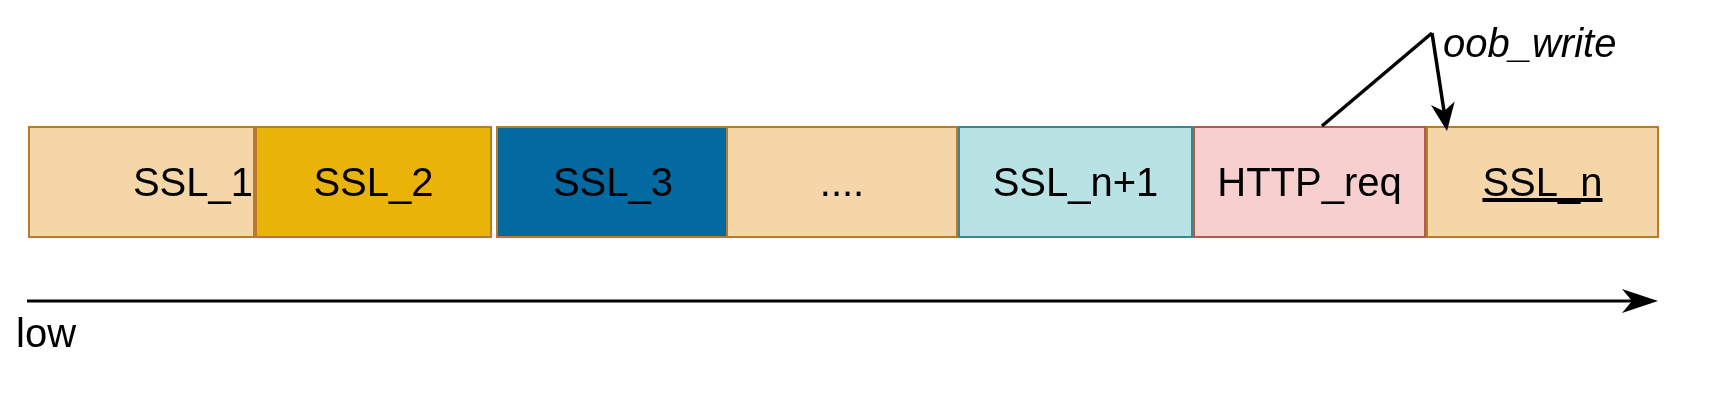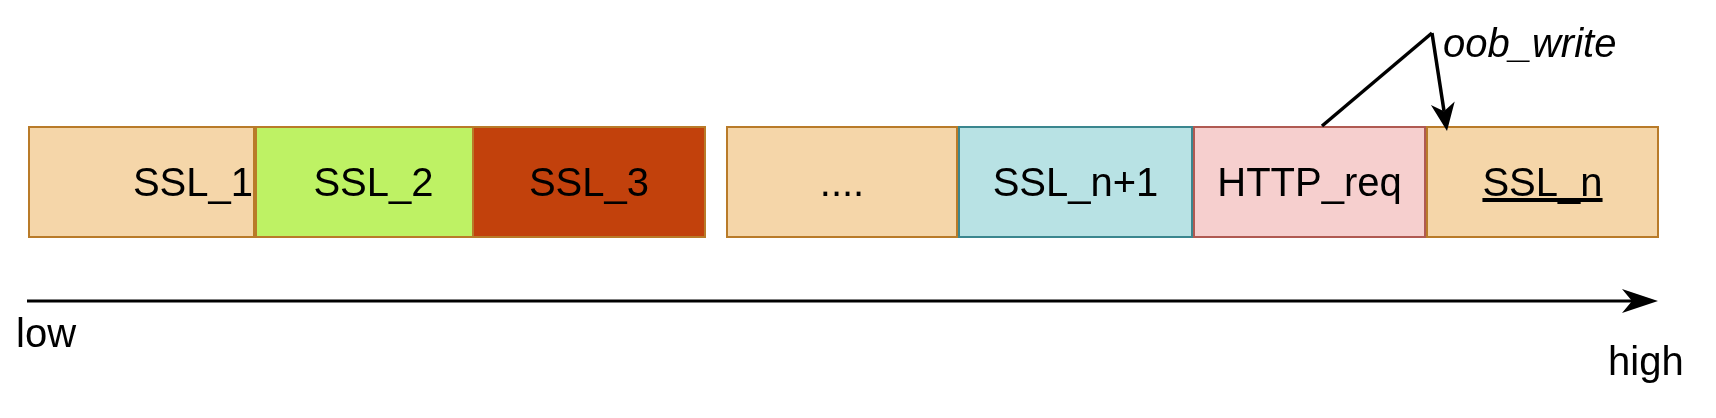--- a/index.html
+++ b/index.html
@@ -48,24 +48,24 @@
 </style>
 </head>
 <body>
 
 <div id="canvas">
 
   <div id="blocks-row">
       <div class="block" style="left: 28px; width: 227px; background: rgb(245, 214, 169); border-color: rgb(185, 123, 41); justify-content: flex-end;">
         <span>SSL_1</span>
       </div>
-      <div class="block" style="left: 255px; width: 237px; background: #bef264; border-color: rgb(185, 123, 41);">
+      <div class="block" style="left: 255px; width: 237px; background: #eab308; border-color: rgb(185, 123, 41);">
         <span>SSL_2</span>
       </div>
-      <div class="block" style="left: 472px; width: 234px; background: #c2410c; border-color: rgb(185, 123, 41);">
+      <div class="block" style="left: 496px; width: 234px; background: #0369a1; border-color: rgb(185, 123, 41);">
         <span>SSL_3</span>
       </div>
       <div class="block" style="left: 726px; width: 232px; background: rgb(245, 214, 169); border-color: rgb(185, 123, 41);">
         <span>....</span>
       </div>
       <div class="block" style="left: 958px; width: 235px; background: rgb(184, 226, 228); border-color: rgb(58, 134, 142);">
         <span>SSL_n+1</span>
       </div>
       <div class="block" style="left: 1193px; width: 233px; background: rgb(246, 207, 206); border-color: rgb(176, 90, 82);">
         <span>HTTP_req</span>
@@ -80,15 +80,14 @@
     <path d="M1322,126 L1432,33" stroke="#000000" stroke-width="3.5" fill="none"></path>
     <path d="M1432,33 L1444,111" stroke="#000000" stroke-width="3.5" fill="none"></path>
     <polygon points="1447,131 1430.9,105.1 1444,111.2 1454.7,101.5" fill="#000000"></polygon>
 
     <line x1="27" y1="301" x2="1632" y2="301" stroke="#000000" stroke-width="3"></line>
     <polygon points="1658,301 1622,289 1632,301 1622,313" fill="#000000"></polygon>
   </svg>
 
   <div id="oob-label" class="float-label">oob_write</div>
   <div id="low-label" class="float-label">low</div>
-  <div id="high-label" class="float-label">high</div>
 
 </div>
 
 </body></html>

